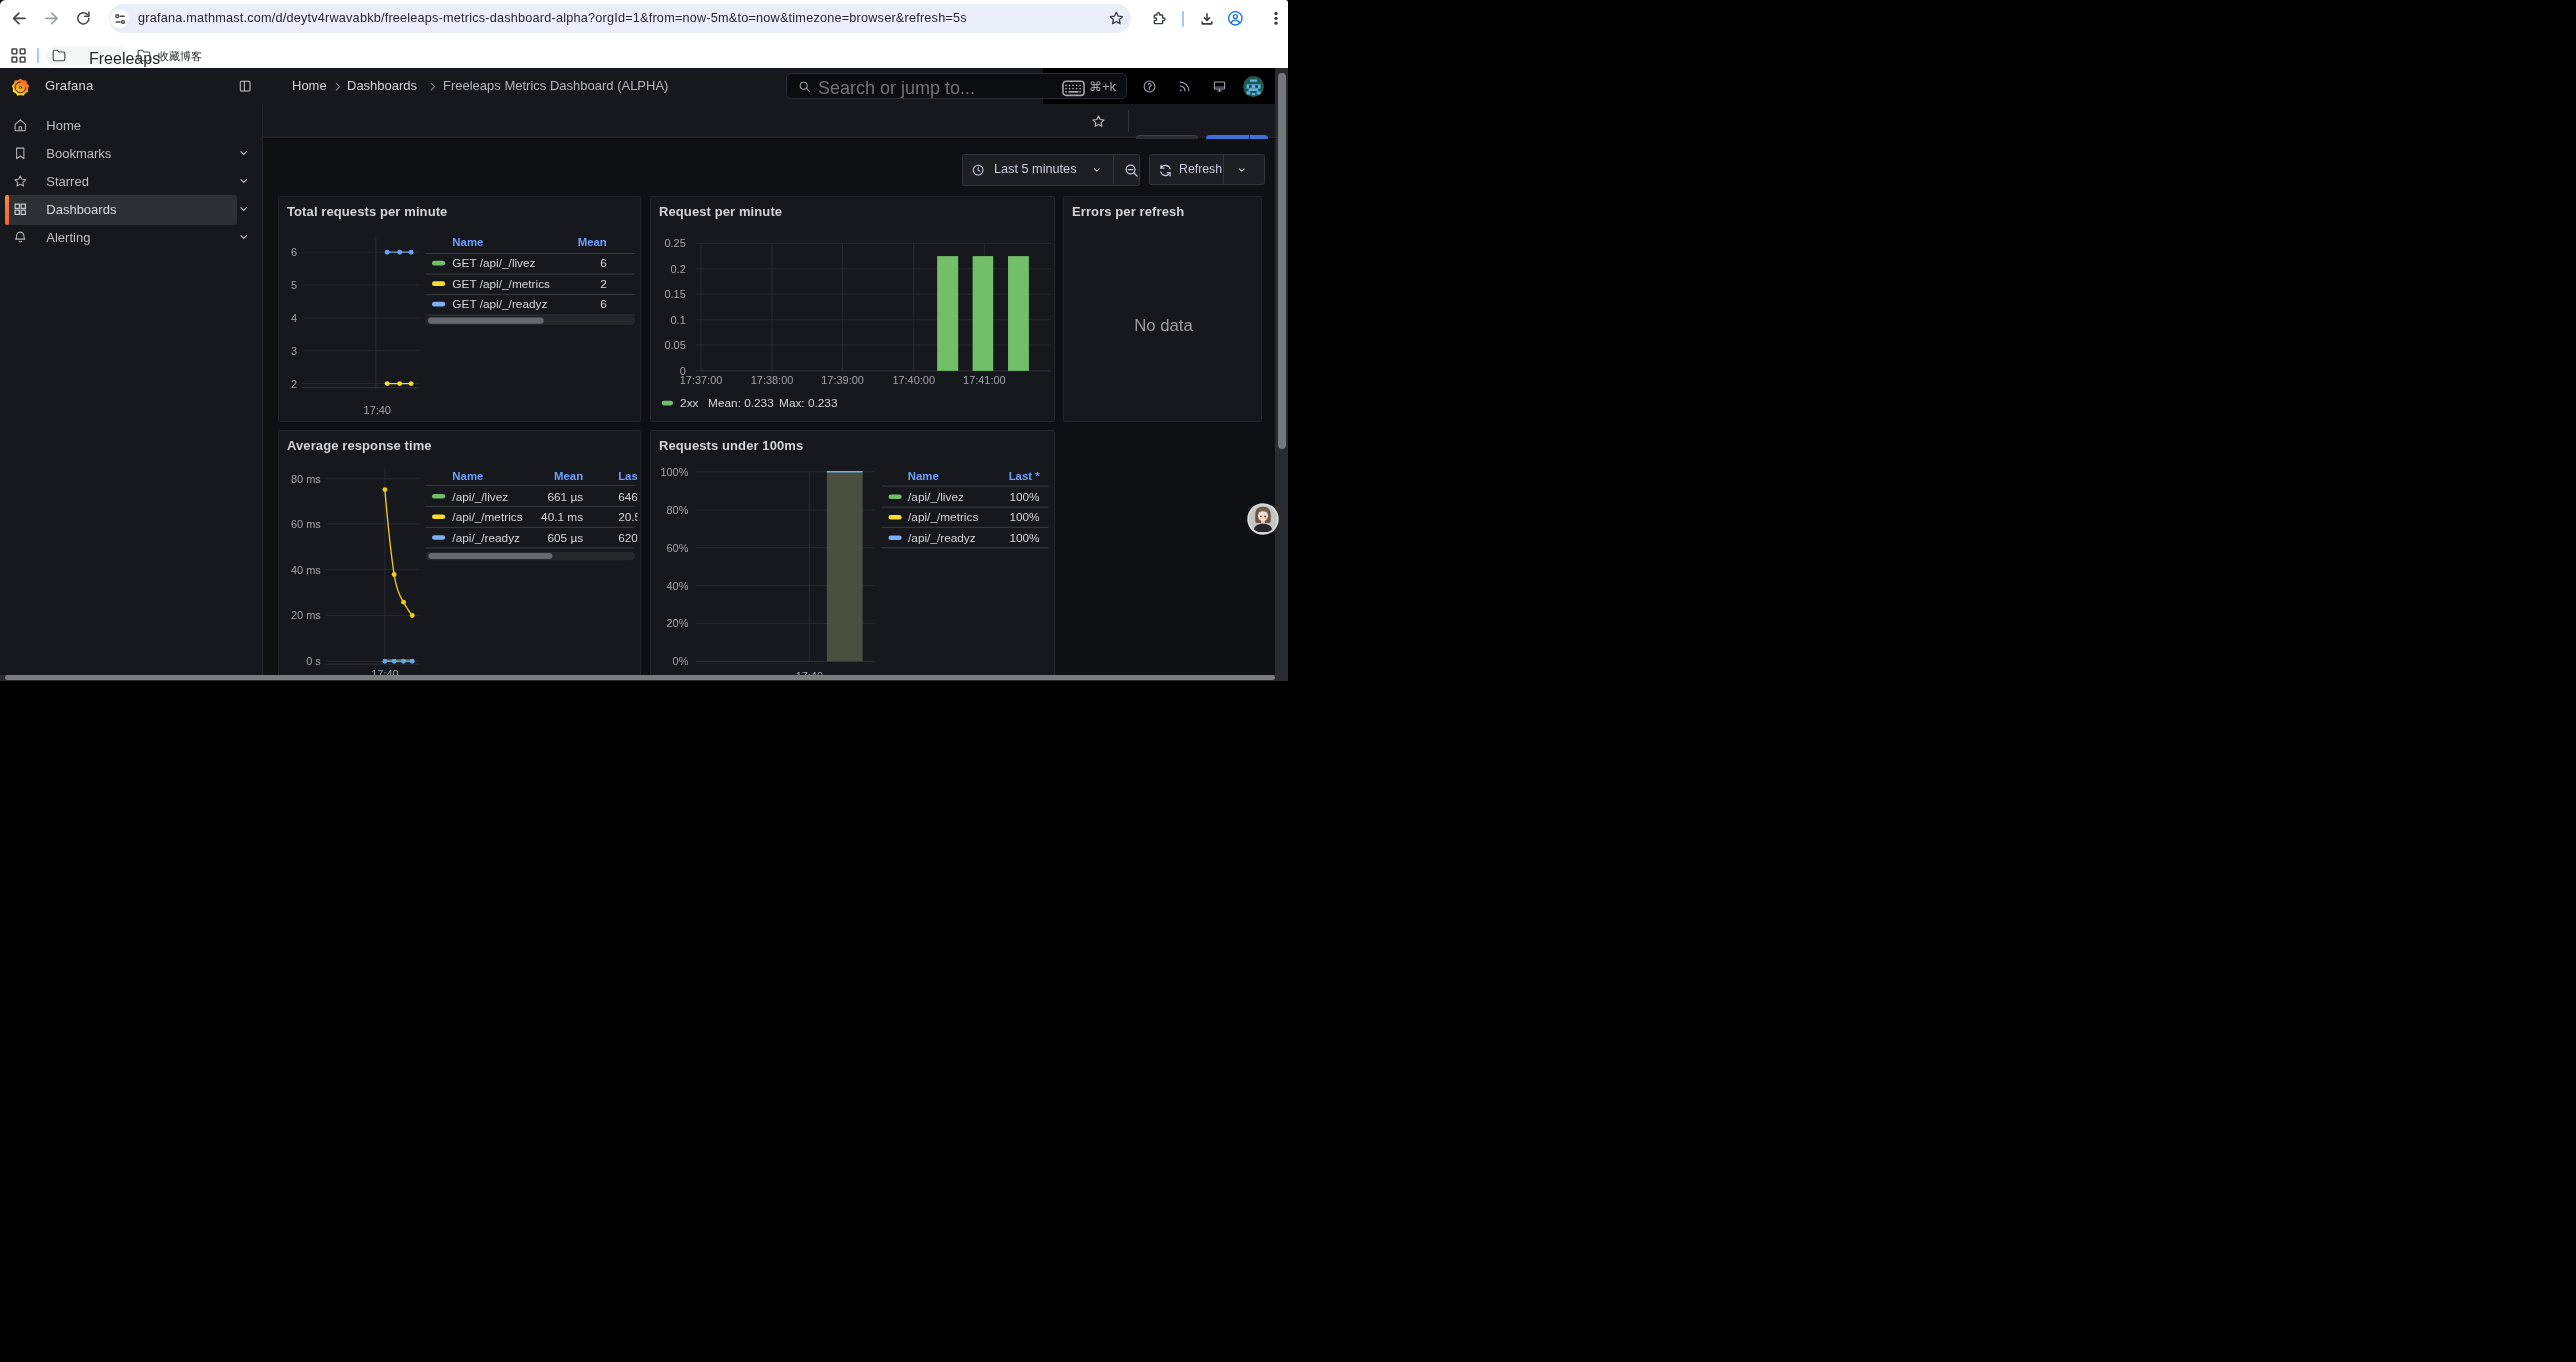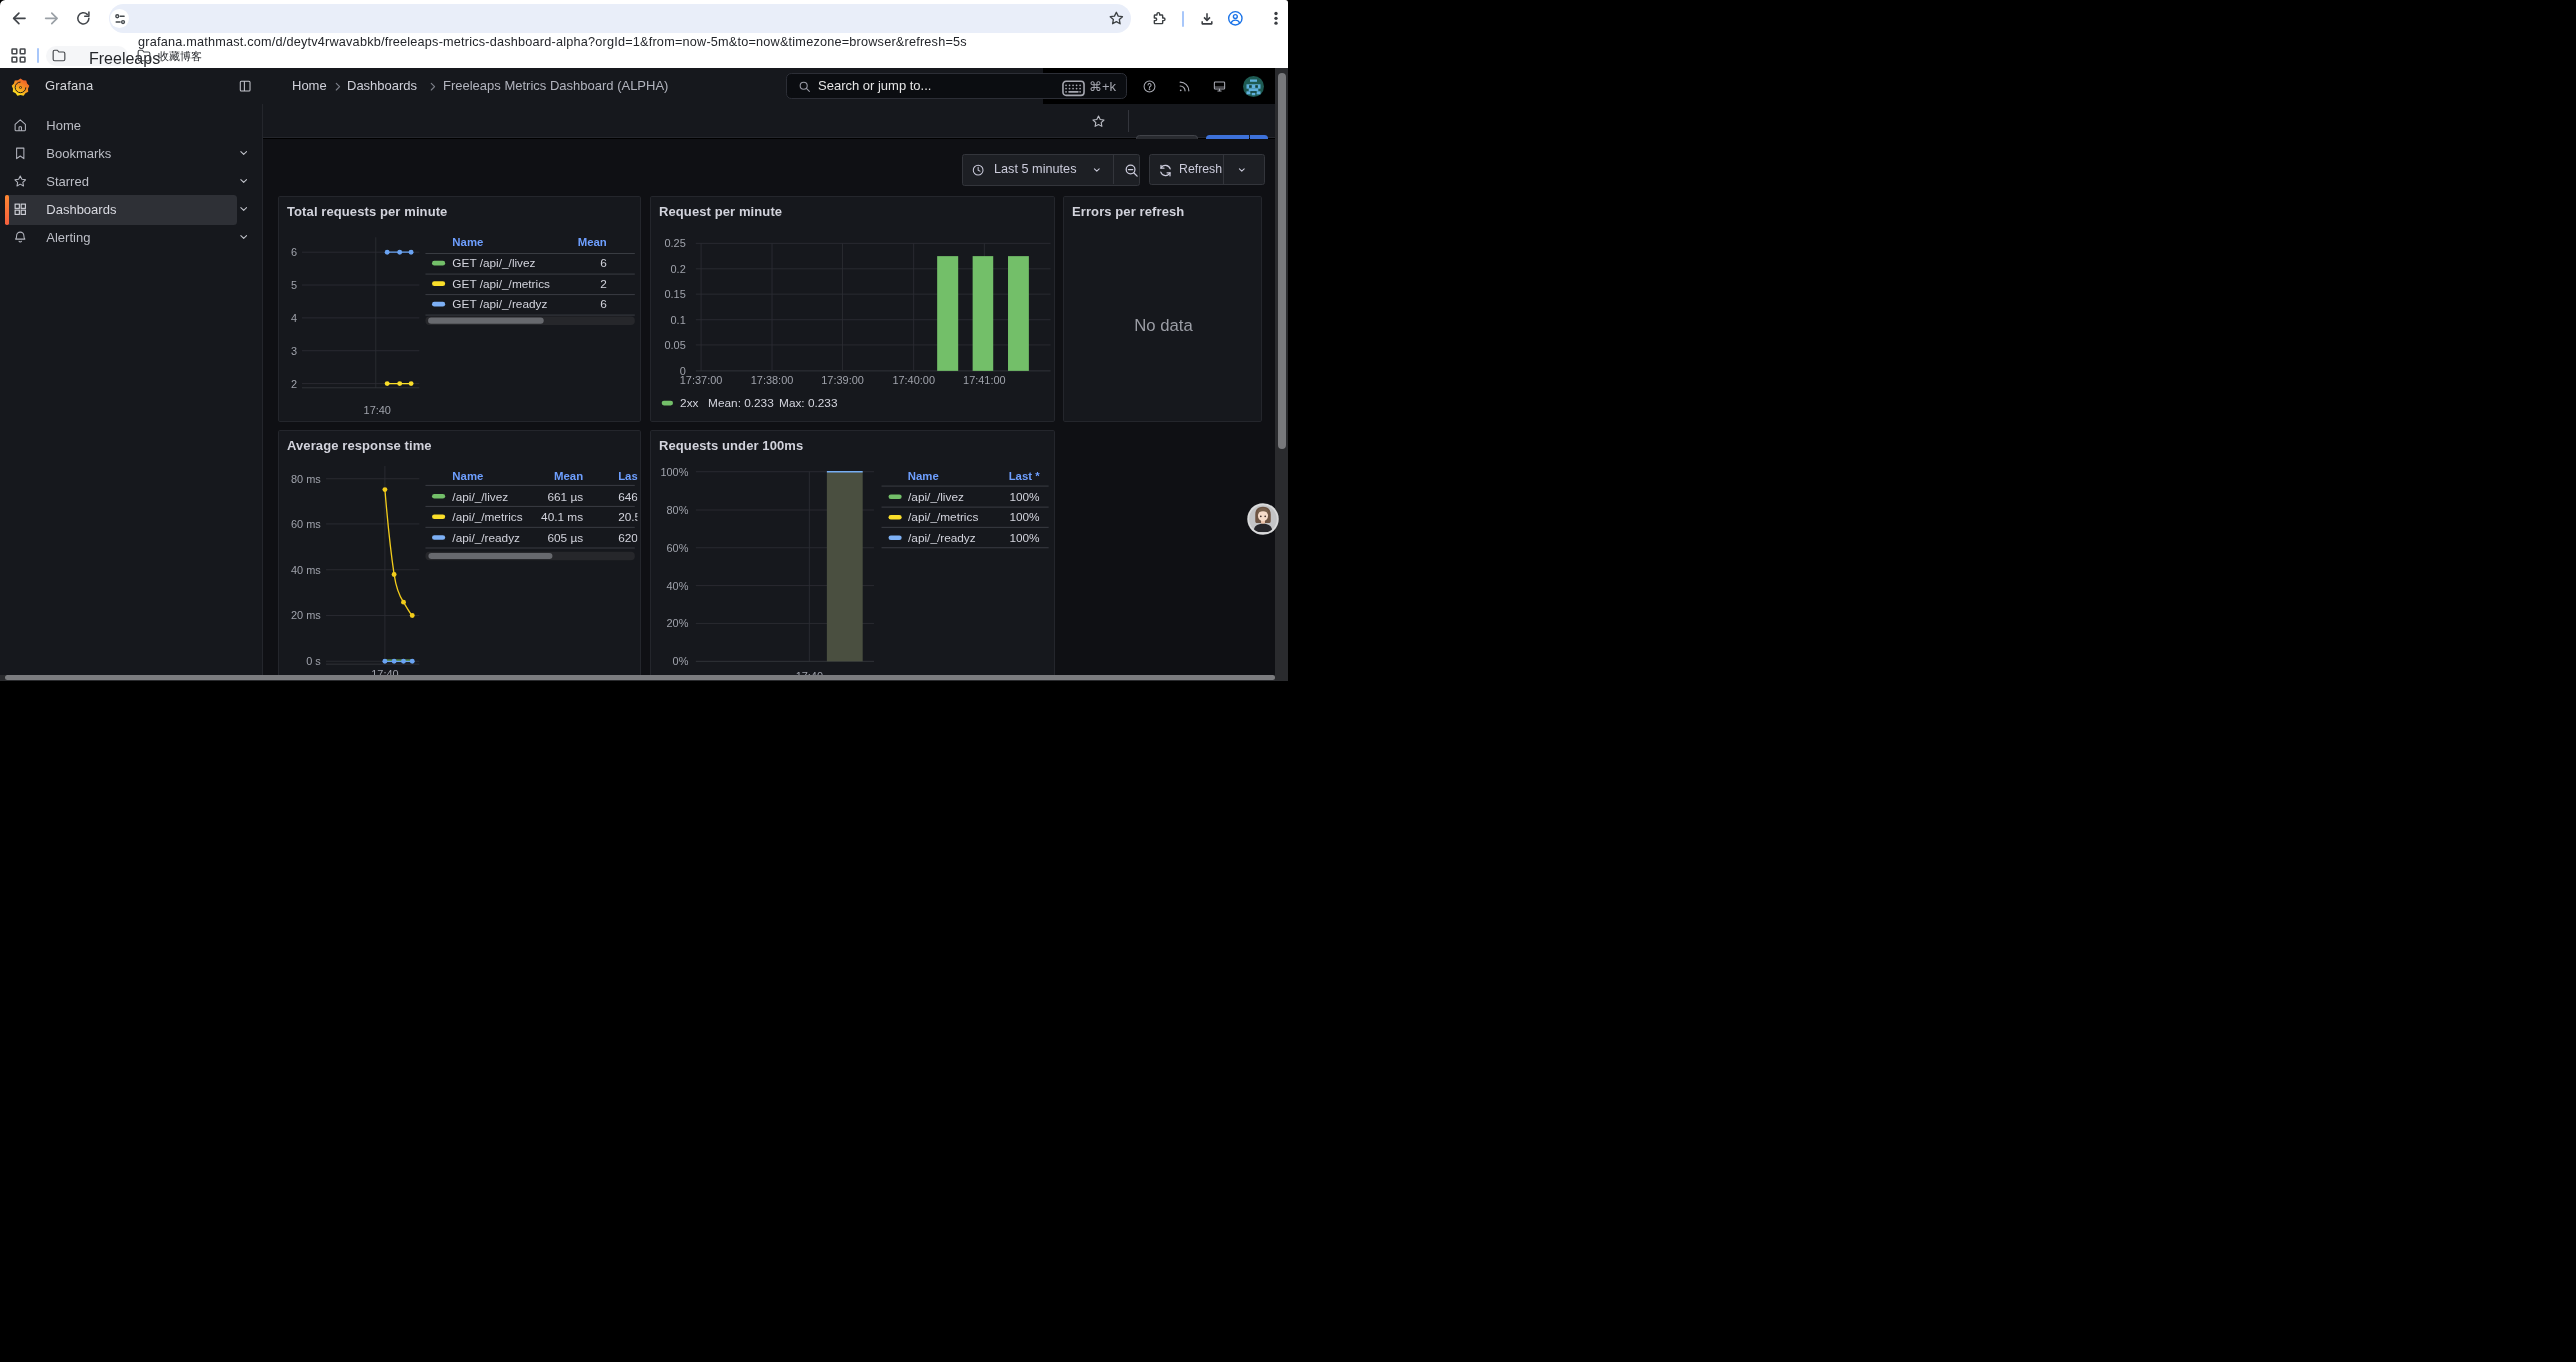--- a/index.html
+++ b/index.html
@@ -7,21 +7,21 @@
     font-family:"Liberation Sans", sans-serif; }
   #page { position:relative; width:1288px; height:681px; overflow:hidden; }
   .abs { position:absolute; }
 
   
   #chrome { position:absolute; left:0; top:0; width:1288px; height:68px;
     background:#fff; border-radius:5.3px 2.6px 0 0; }
   #pill { position:absolute; left:109px; top:4.4px; width:1022px; height:29px;
     border-radius:15px; background:#e9eef9; }
   #urltext { position:absolute; left:29px; top:0; height:29px; line-height:29px;
-    font-size:12.7px; color:#24262b; letter-spacing:0.2px; white-space:nowrap;margin-top:24px; }
+    font-size:12.7px; color:#24262b; letter-spacing:0.2px; white-space:nowrap; }
   #sitecircle { position:absolute; left:1.3px; top:4.4px; width:19px; height:19px;
     background:#fff; border-radius:50%; }
 
   
   #gheader { position:absolute; left:0; top:68px; width:1043px; height:37px;
     background:#16181d; border-bottom:0.9px solid #24262c; }
   #sidebar { position:absolute; left:0; top:104px; width:263px; height:577px;
     background:#16181d; border-right:0.9px solid #24262c; }
   #toolbar { position:absolute; left:263px; top:104px; width:1025px; height:34px;
     background:#16181d; border-bottom:0.9px solid #24262c; }
@@ -147,21 +147,21 @@
     <svg class="abs" style="left:427px;top:13px" width="11.4" height="11.4" viewBox="0 0 24 24" fill="none" stroke="#7d808a" stroke-width="2.4" stroke-linecap="round" stroke-linejoin="round">
         <path d="M9 5l7 7-7 7"></path>
       </svg>
     <div class="abs" style="left:443px;top:9.6px;font-size:13px;color:#b2b4be">Freeleaps Metrics Dashboard (ALPHA)</div>
 
     <div class="abs" style="left:786px;top:5.3px;width:341px;height:26px;background:#0b0d11;border:0.9px solid #2c2e36;border-radius:5.3px">
       <svg class="abs" style="left:10.5px;top:6.1px" width="13" height="13" viewBox="0 0 24 24" fill="none" stroke="#9a9ca6" stroke-width="2" stroke-linecap="round">
           <circle cx="10.5" cy="10.5" r="6.5"></circle>
           <path d="M15.5 15.5 21 21"></path>
         </svg>
-      <div class="abs" style="left:31px;top:4px;font-size:13px;color:#e5e5e5">Search or jump to...</div>
+      <div class="abs" style="left:31px;top:4px;font-size:18px;color:#737373">Search or jump to...</div>
       <svg class="abs" style="left:275px;top:5.7px" width="23" height="16.7" viewBox="0 0 26 19" fill="none" stroke="#a5a7b0" stroke-width="1.8">
           <rect x="1" y="1.5" width="24" height="16" rx="3.5"></rect>
           <path d="M4.5 6h.01M8.5 6h.01M12.5 6h.01M16.5 6h.01M20.5 6h.01M4.5 9.7h.01M20.5 9.7h.01M8 13.4h10M4.5 13.4h.01M20.5 13.4h.01M8.5 9.7h.01M12.5 9.7h.01M16.5 9.7h.01" stroke-linecap="round" stroke-width="2"></path>
         </svg>
       <div class="abs" style="left:302px;top:4.4px;font-size:13px;color:#a5a7b0">⌘+k</div>
     </div>
 
     <svg class="abs" style="left:1143px;top:12.3px" width="13" height="13" viewBox="0 0 24 24" fill="none" stroke="#aaacb5" stroke-width="1.9">
         <circle cx="12" cy="12" r="10"></circle>
         <path d="M9.3 9.3a2.8 2.8 0 1 1 3.9 2.6c-.9.4-1.2 1-1.2 1.8" stroke-linecap="round"></path>

